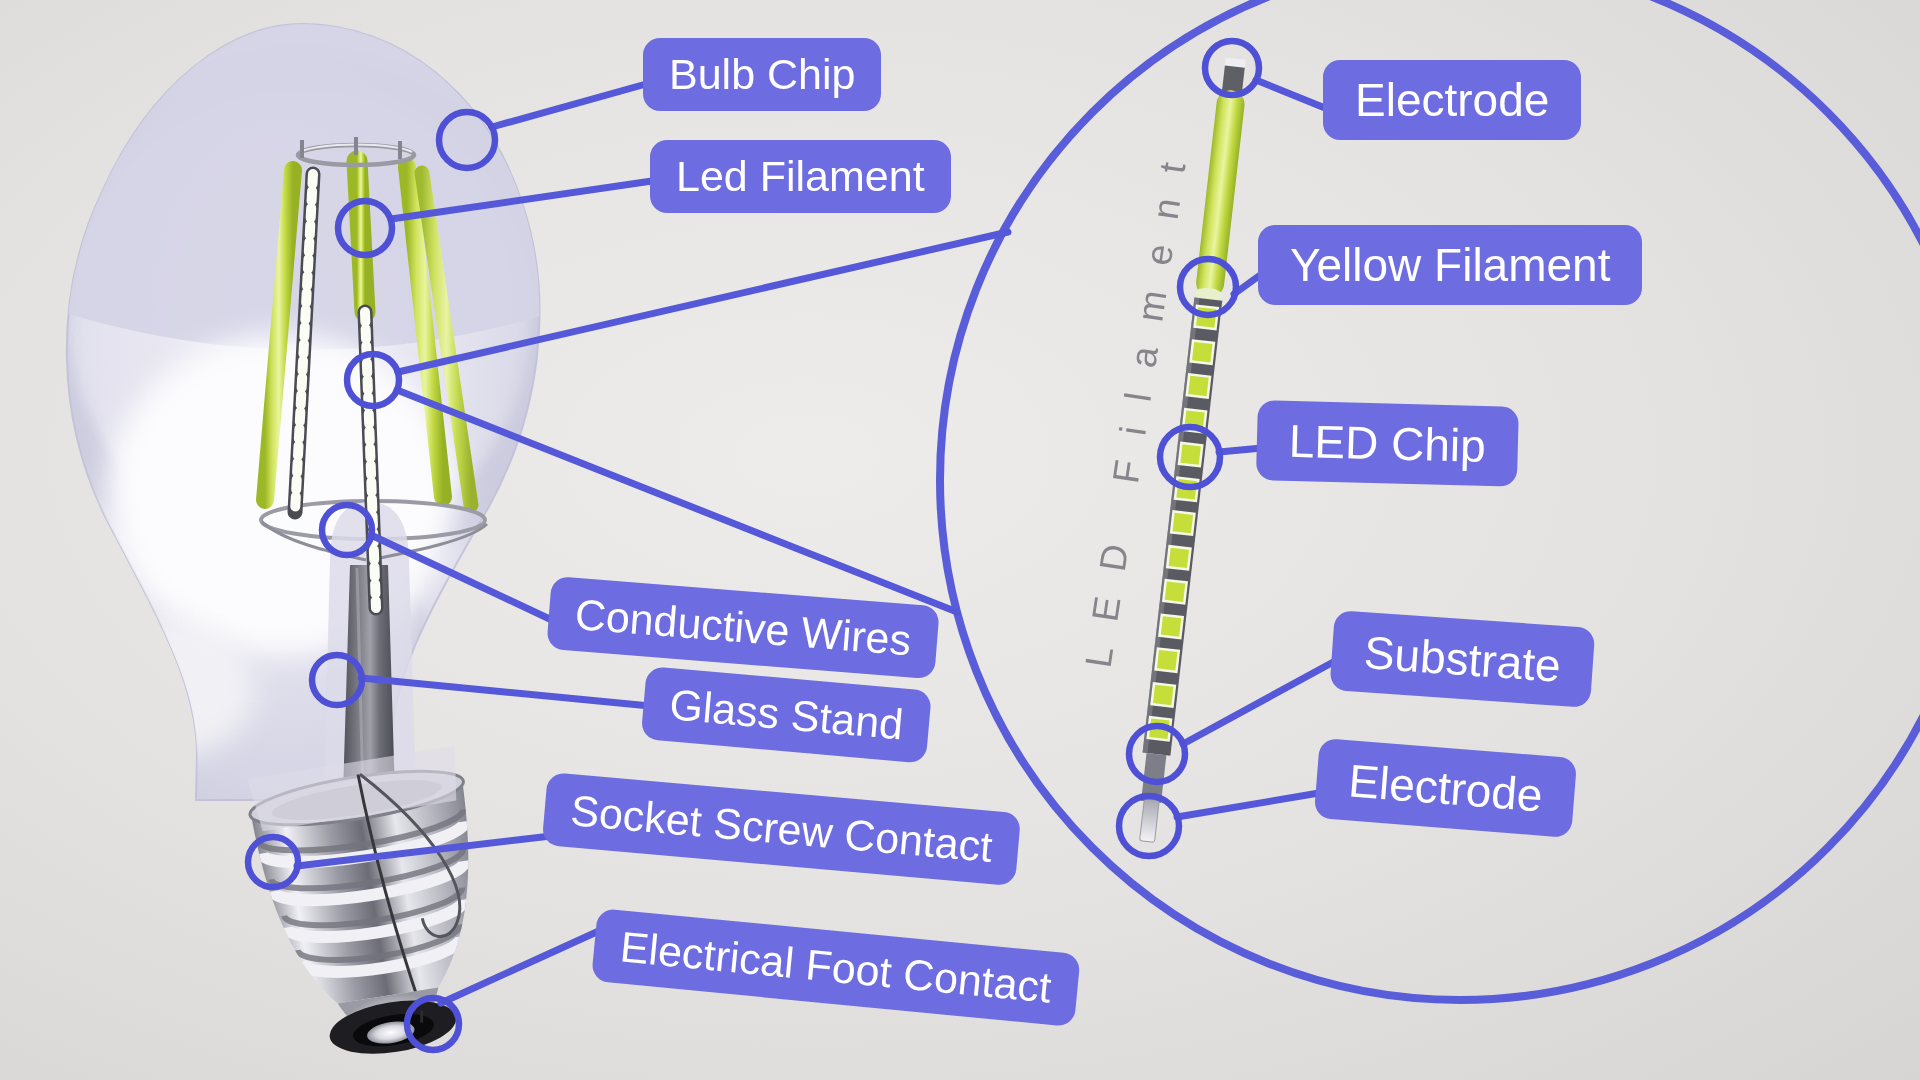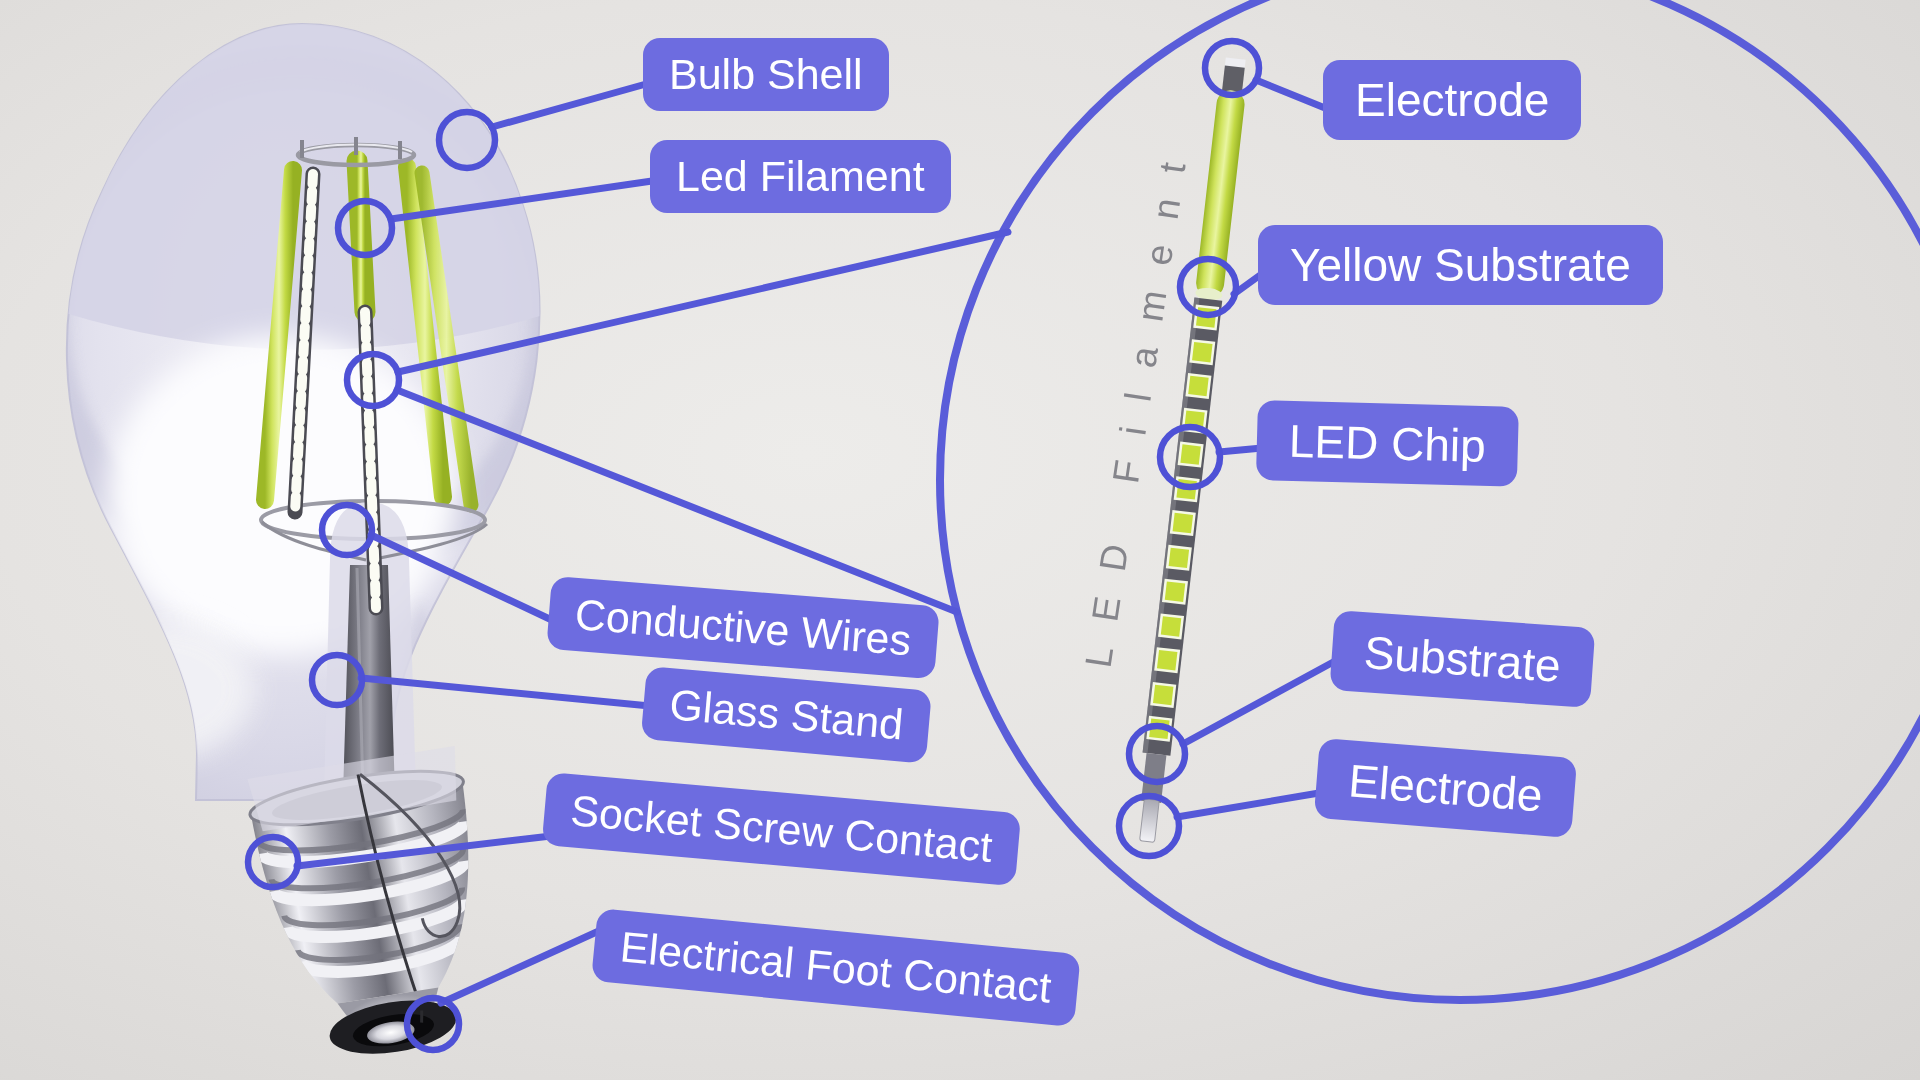--- a/index.html
+++ b/index.html
@@ -205,26 +205,26 @@
     <circle cx="273" cy="862" r="25"></circle>
     <circle cx="433" cy="1024" r="26"></circle>
     <circle cx="1232" cy="68" r="27"></circle>
     <circle cx="1208" cy="287" r="28"></circle>
     <circle cx="1190" cy="457" r="30"></circle>
     <circle cx="1157" cy="754" r="28"></circle>
     <circle cx="1149" cy="826" r="30"></circle>
   </g>
 </svg>
 
-  <div class="label lab-l" style="left:643px;top:38px">Bulb Shell</div>
+  <div class="label lab-l" style="left:643px;top:38px">Bulb Chip</div>
   <div class="label lab-l" style="left:650px;top:140px">Led Filament</div>
   <div class="label lab-l r45" style="left:552px;top:576px">Conductive Wires</div>
   <div class="label lab-l r5" style="left:647px;top:666px">Glass Stand</div>
   <div class="label lab-l r5" style="left:548px;top:772px">Socket Screw Contact</div>
   <div class="label lab-l r55" style="left:598px;top:908px">Electrical Foot Contact</div>
 
   <div class="label lab-r" style="left:1323px;top:60px">Electrode</div>
-  <div class="label lab-r" style="left:1258px;top:225px">Yellow Substrate</div>
+  <div class="label lab-r" style="left:1258px;top:225px">Yellow Filament</div>
   <div class="label lab-r r15" style="left:1258px;top:400px">LED Chip</div>
   <div class="label lab-r r4" style="left:1335px;top:610px">Substrate</div>
   <div class="label lab-r r45" style="left:1320px;top:738px">Electrode</div>
 
 </div>
 
 </body></html>

